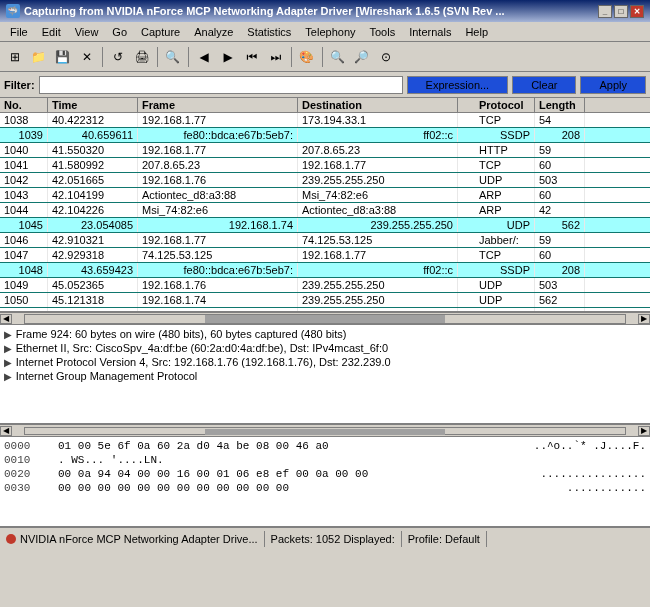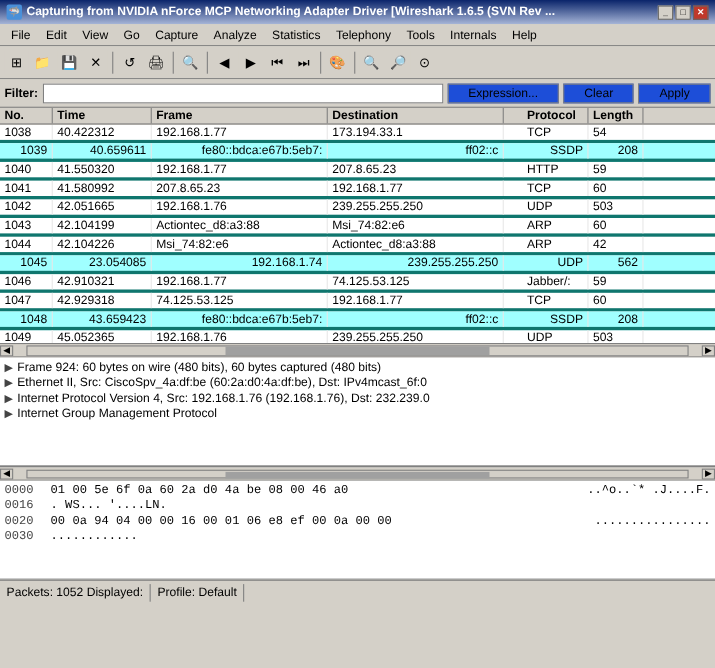--- a/index.html
+++ b/index.html
@@ -159,21 +159,21 @@
       font-weight: bold;
       border-right: 1px solid #808080;
       white-space: nowrap;
       overflow: hidden;
       cursor: pointer;
       user-select: none;
     }
 
     .packet-row {
       display: flex;
-      border-bottom: 3px solid #0f766e;
+      border-bottom: 1px solid #0f766e;
       cursor: pointer;
     }
     .packet-row.cyan { background: #a0ffff; text-align: right; }
     .packet-cell {
       padding: 1px 4px;
       font-size: 11px;
       white-space: nowrap;
       overflow: hidden;
       border-right: 1px solid #e8e8e8;
     }
@@ -244,21 +244,21 @@
       background: white;
       height: 90px;
       overflow-y: auto;
       font-family: 'Courier New', monospace;
       font-size: 11px;
       padding: 2px 4px;
       border-bottom: 1px solid #808080;
     }
     .hex-row {
       display: flex;
-      gap: 12px;
+      gap: 24px;
       line-height: 14px;
       white-space: nowrap;
     }
     .hex-offset { color: #444; width: 30px; }
     .hex-bytes { color: black; flex: 1; }
     .hex-ascii { color: black; }
 
     
     .status-bar {
       background: #d4d0c8;
@@ -507,35 +507,40 @@
 </div>
 
 <div class="hex-pane">
   <div id="hex-rows-container">
       <div class="hex-row">
     <span class="hex-offset">0000</span>
     <span class="hex-bytes">01 00 5e 6f 0a 60 2a  d0 4a be 08 00 46 a0</span>
     <span class="hex-ascii">..^o..`*  .J....F.</span>
   </div>
       <div class="hex-row">
-    <span class="hex-offset">0016</span>
+    <span class="hex-offset">0010</span>
     <span class="hex-ascii">. WS...  '....LN.</span>
   </div>
       <div class="hex-row">
     <span class="hex-offset">0020</span>
     <span class="hex-bytes">00 0a 94 04 00 00 16  00 01 06 e8 ef 00 0a 00 00</span>
     <span class="hex-ascii">................</span>
   </div>
       <div class="hex-row">
     <span class="hex-offset">0030</span>
+    <span class="hex-bytes">00 00 00 00 00 00  00 00 00 00 00 00</span>
     <span class="hex-ascii">............</span>
   </div>
     </div>
 </div>
 
 <div class="status-bar">
   <div class="status-segment">
+    <span class="status-dot"></span>
+    <span>NVIDIA nForce MCP Networking Adapter Drive...</span>
+  </div>
+  <div class="status-segment">
     <span>Packets: 1052  Displayed:</span>
   </div>
   <div class="status-segment">
     <span>Profile: Default</span>
   </div>
 </div>
 
 </body></html>

